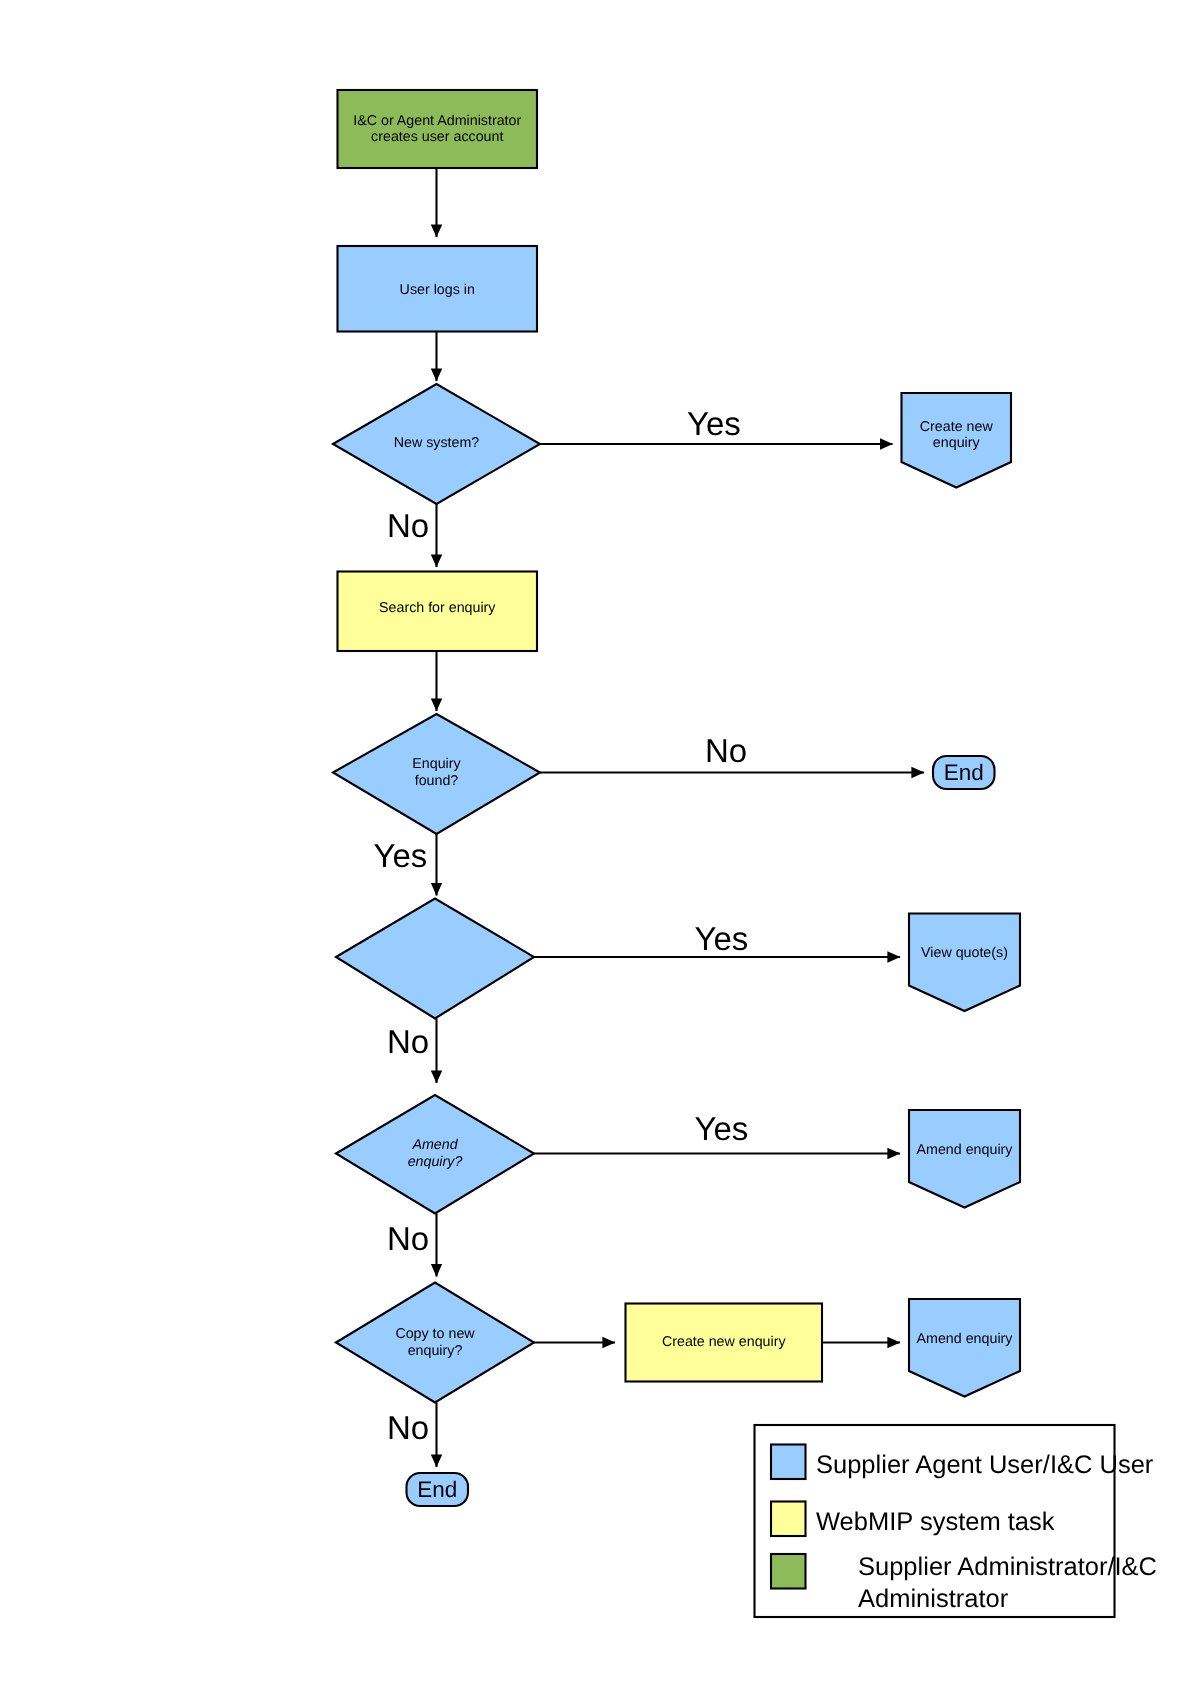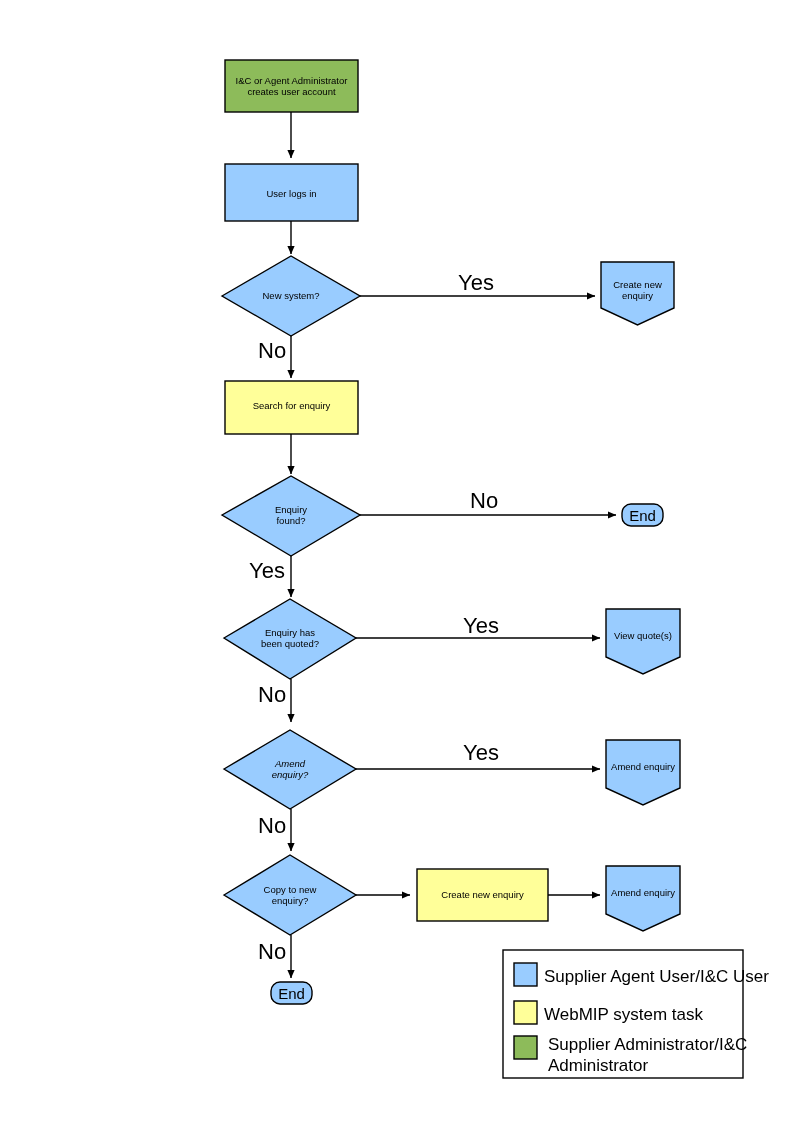--- a/index.html
+++ b/index.html
@@ -145,22 +145,20 @@
   <div class="node-label" style="left:601px; top:272px; width:73px; height:36px;">Create new
 enquiry</div>
 
   <div class="node-label" style="left:225px; top:381px; width:133px; height:49px;">Search for enquiry</div>
 
   <div class="node-label" style="left:222px; top:495px; width:138px; height:40px;">Enquiry
 found?</div>
 
   <div class="term-label" style="left:622px; top:504px; width:41px; height:22px;">End</div>
 
-  <div class="node-label" style="left:224px; top:618px; width:132px; height:40px;">Enquiry has
-been quoted?</div>
 
   <div class="node-label" style="left:606px; top:621px; width:74px; height:30px;">View quote(s)</div>
 
   <div class="node-label" style="left:224px; top:749px; width:132px; height:40px;font-style:italic;">Amend
 enquiry?</div>
 
   <div class="node-label" style="left:604px; top:752px; width:78px; height:30px;">Amend enquiry</div>
 
   <div class="node-label" style="left:224px; top:875px; width:132px; height:40px;">Copy to new
 enquiry?</div>
@@ -184,16 +182,16 @@
   <div class="branch-label" style="left:258px; top:684px;">No</div>
 
   <div class="branch-label" style="left:463px; top:742px;">Yes</div>
 
   <div class="branch-label" style="left:258px; top:815px;">No</div>
 
   <div class="branch-label" style="left:258px; top:941px;">No</div>
 
   <div class="legend-text" style="left:544px; top:967px;">Supplier Agent User/I&amp;C User</div>
   <div class="legend-text" style="left:544px; top:1005px;">WebMIP system task</div>
-  <div class="legend-text" style="left:548px; top:1035px;">Supplier Administrator/I&amp;C
+  <div class="legend-text" style="left:572px; top:1035px;">Supplier Administrator/I&amp;C
 Administrator</div>
 
 </div>
 
 </body></html>

